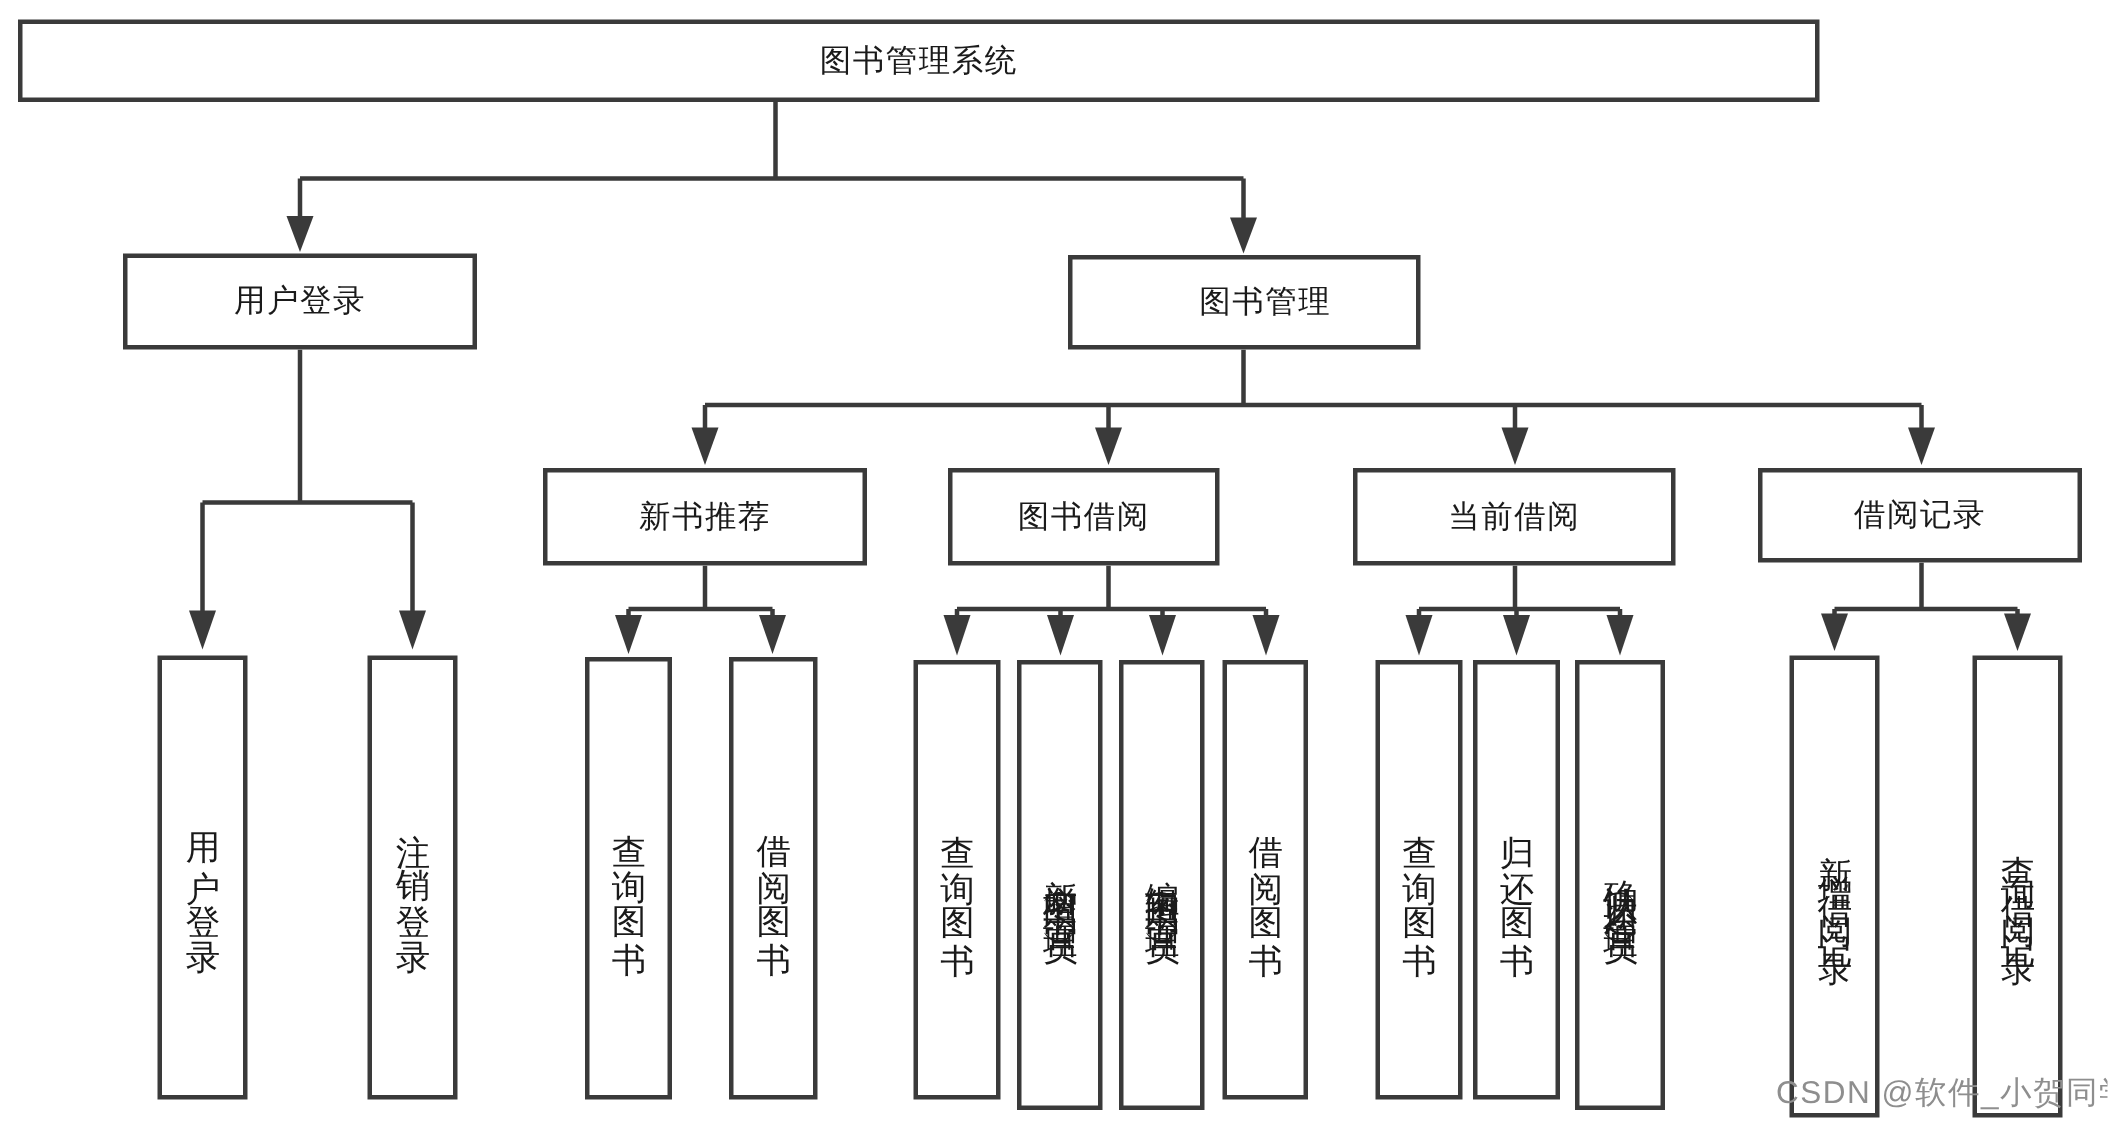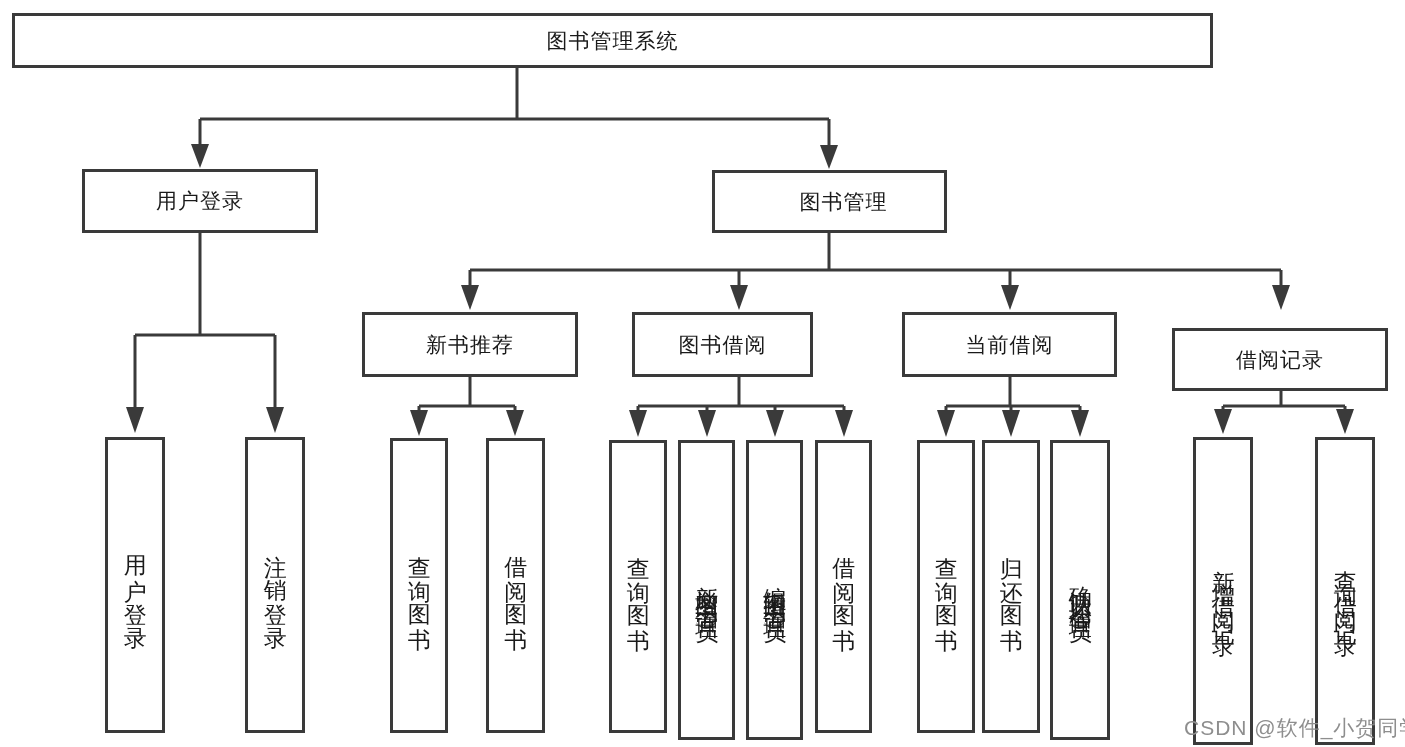--- a/index.html
+++ b/index.html
@@ -89,21 +89,21 @@
   </svg>
 
   <div class="node" style="left:12px;top:13px;width:1201px;height:55px;">图书管理系统</div>
 
   <div class="node" style="left:82px;top:169px;width:236px;height:64px;">用户登录</div>
   <div class="node" style="left:712px;top:170px;width:235px;height:63px;padding-left:28px;">图书管理</div>
 
   <div class="node" style="left:362px;top:312px;width:216px;height:65px;">新书推荐</div>
   <div class="node" style="left:632px;top:312px;width:181px;height:65px;">图书借阅</div>
   <div class="node" style="left:902px;top:312px;width:215px;height:65px;">当前借阅</div>
-  <div class="node" style="left:1172px;top:312px;width:216px;height:63px;margin-top:16px;">借阅记录</div>
+  <div class="node" style="left:1172px;top:312px;width:216px;height:63px;">借阅记录</div>
 
   <div class="node leaf v4" style="left:105px;top:437px;width:60px;height:296px;">用户登录</div>
   <div class="node leaf v4" style="left:245px;top:437px;width:60px;height:296px;">注销登录</div>
 
   <div class="node leaf v4" style="left:390px;top:438px;width:58px;height:295px;">查询图书</div>
   <div class="node leaf v4" style="left:486px;top:438px;width:59px;height:295px;">借阅图书</div>
 
   <div class="node leaf v4" style="left:609px;top:440px;width:58px;height:293px;">查询图书</div>
   <div class="node leaf v9" style="left:678px;top:440px;width:57px;height:300px;">新增图书（管理员）</div>
   <div class="node leaf v9" style="left:746px;top:440px;width:57px;height:300px;">编辑图书（管理员）</div>

